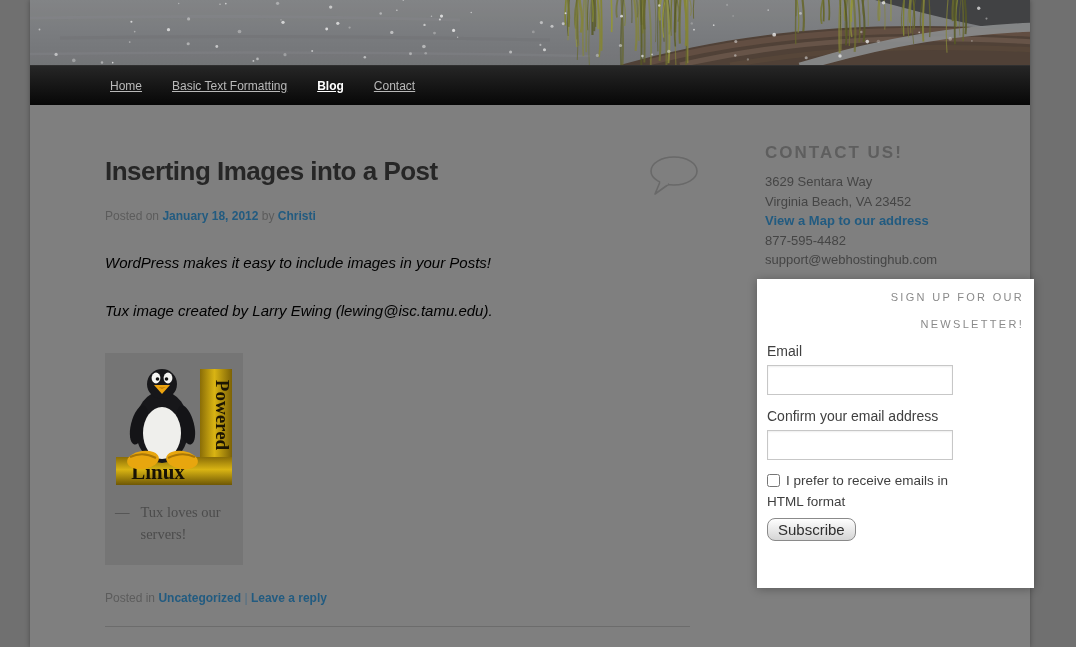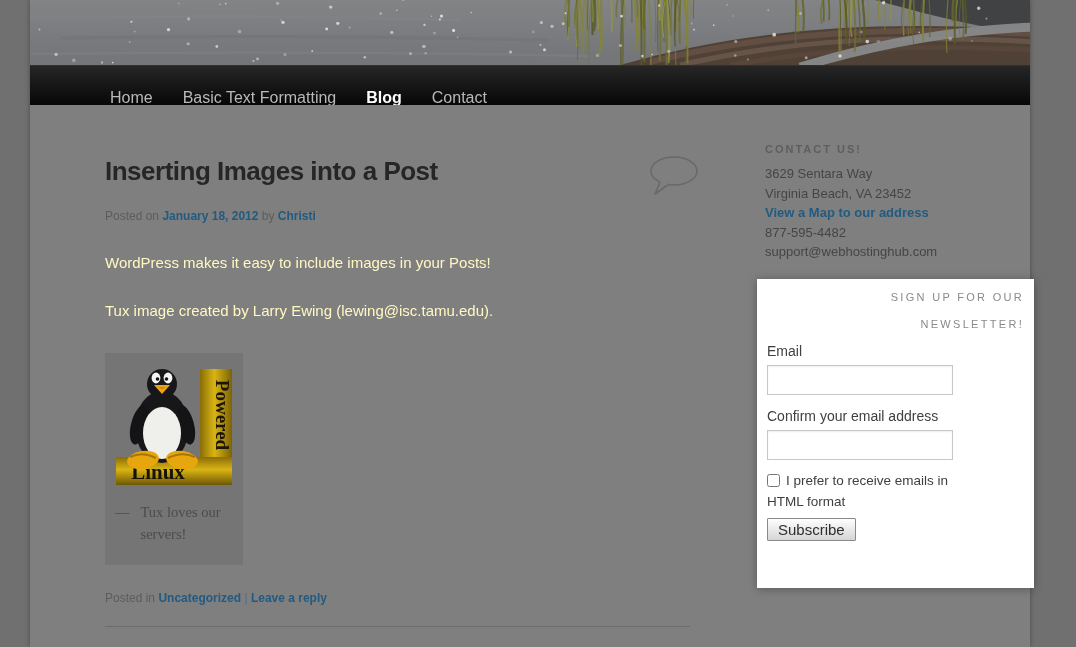--- a/index.html
+++ b/index.html
@@ -11,64 +11,64 @@
                  box-shadow:0 0 5px rgba(0,0,0,.35); }
 
   
   .site-header { position:relative; width:1000px; height:65px; overflow:hidden; background:#87898b; }
   .site-header svg { display:block; }
 
   
   .main-nav { width:1000px; height:40px; background:linear-gradient(#262626,#070707);
               border-top:1px solid #303030; }
   .main-nav ul { list-style:none; display:flex; padding-left:65px; }
-  .main-nav li { line-height:40px; padding:12px 15px; font-size:16px; color:#b9b9b9; cursor:pointer; }
+  .main-nav li { line-height:40px; padding:0 15px; font-size:12px; color:#b9b9b9; cursor:pointer;text-decoration:underline; }
   .main-nav li.active { color:#ffffff; font-weight:bold; }
 
   
   .main-area { position:relative; width:1000px; height:542px; background:#7f7f7f; }
 
   .article { position:absolute; left:75px; top:0; width:600px; }
   .post-title { margin-top:51px; font-size:26px; font-weight:bold; letter-spacing:-0.5px; color:#262626; }
   .entry-meta { margin-top:22px; font-size:12px; color:#5c5c5c; }
   .entry-meta a { font-weight:bold; text-decoration:none; }
   a.blue-link { color:#225b80; text-decoration:none; font-weight:bold; cursor:pointer; }
-  .article p { margin-top:31px; font-size:15px; color:#fef9c3; }
+  .article p { margin-top:31px; font-size:15px; color:#000000;font-style:italic; }
 
   .caption-box { margin-top:34px; width:138px; background:#757575; padding-top:10px; }
   .tux-img { width:116px; height:122px; margin:0 auto; cursor:pointer; }
   .caption-box figcaption { display:flex; gap:11px; padding:16px 6px 20px 10px;
       font-family:"Liberation Serif", serif; font-size:14.5px; color:#4c4c4c; line-height:22px; }
   .caption-box .cap { width:92px; }
 
   .entry-footer { margin-top:26px; font-size:12px; color:#5c5c5c; }
   .entry-footer .sep { color:#4f6f86; }
   .post-divider { margin-top:21px; width:585px; border:none; border-top:1px solid #6c6c6c; }
 
   .comment-bubble { position:absolute; left:618px; top:50px; cursor:pointer; }
 
   
   .sidebar { position:absolute; left:735px; top:38px; width:270px; }
-  .widget-title { font-size:11px; font-weight:bold; letter-spacing:2px; color:#5e5e5e; }
+  .widget-title { font-size:17px; font-weight:bold; letter-spacing:2px; color:#5e5e5e; }
   .contact-lines { margin-top:9px; font-size:13px; color:#454545; line-height:19.5px; }
   .contact-lines a { display:inline-block; }
 
   
   .newsletter { position:absolute; left:757px; top:279px; width:277px; height:309px;
       background:#ffffff; z-index:10; padding:12px 10px; box-shadow:0 1px 9px rgba(0,0,0,.3); }
   .nl-head { font-size:11px; font-weight:normal; letter-spacing:2.3px; color:#8a8a8a;text-align:right; }
   .nl-head.second { margin-top:15px; }
   .nl-label { display:block; margin-top:13px; font-size:14px; color:#404040; }
   .nl-input { display:block; margin-top:6px; width:186px; height:30px;
       border:1px solid #c7c7c7; background:#fff; box-shadow:inset 0 1px 2px rgba(0,0,0,.07);
       font-size:14px; padding:0 6px; font-family:inherit; }
   .cb-row { margin-top:10px; font-size:13.5px; color:#3f3f3f; line-height:21px; width:205px; }
   .cb-row input { vertical-align:-2px; margin-right:6px; }
   .subscribe-btn { margin-top:6px; font-family:inherit; font-size:15px; color:#2e2e2e;
-      padding:2px 10px; border:1px solid #8a8a8a; border-radius:1px;
+      padding:2px 10px; border:1px solid #8a8a8a; border-radius:8px;
       background:linear-gradient(#fefefe,#d5d5d5); cursor:pointer; }
 </style>
 </head>
 <body>
 
 <div class="stage">
   <div class="content-col">
 
     <div class="site-header">
       <svg id="hdr-svg" width="1000" height="65" viewBox="0 0 1000 65">

